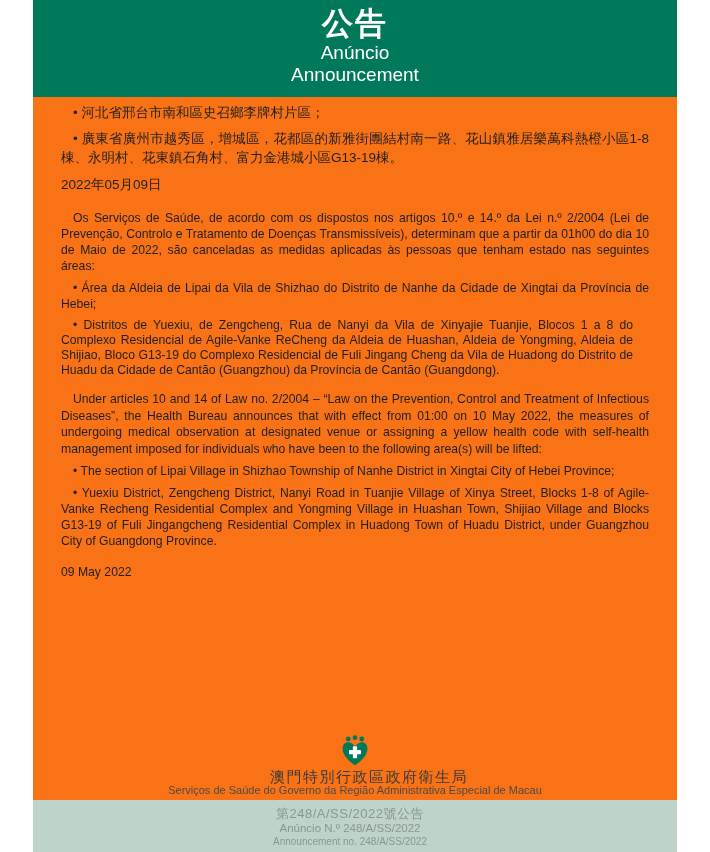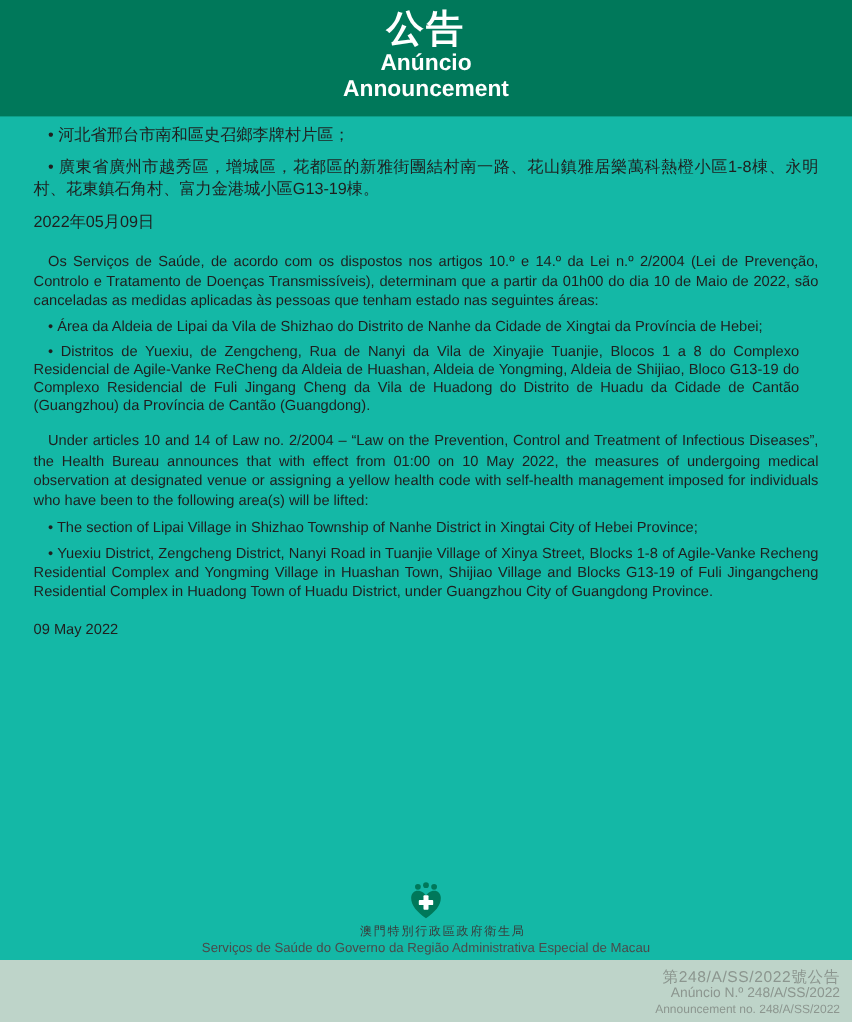--- a/index.html
+++ b/index.html
@@ -1,20 +1,20 @@
 <!DOCTYPE html>
 <html><head>
 <meta charset="utf-8">
 <style>
   html, body { margin: 0; padding: 0; background: #fff; }
   .page {
     position: relative;
-    width: 710px;
+    width: 644px;
     height: 852px;
-    background: #14b8a6;
+    background: #f97316;
     font-family: "Liberation Sans", sans-serif;
     color: #1f1f1f;
     overflow: hidden;
     margin: 0 auto;
   }
 
   
   .header {
     height: 97px;
     background: #00785A;
@@ -25,21 +25,21 @@
   }
   .header .title-zh {
     font-size: 31px;
     font-weight: bold;
     line-height: 37px;
     letter-spacing: 2px;
   }
   .header .title-pt,
   .header .title-en {
     font-size: 19px;
-    font-weight: bold;
+    font-weight: normal;
     line-height: 22px;
   }
 
   
   .content {
     padding: 0 28px;
     text-align: justify;
   }
   .zh-text { font-size: 13.5px; line-height: 19.5px; }
   .zh-para { margin: 28px 0 0 0; text-indent: 2em; }
@@ -60,21 +60,21 @@
   .agency-footer {
     position: absolute;
     left: 0;
     bottom: 52px;
     width: 100%;
     text-align: center;
     padding-bottom: 3px;
   }
   .agency-logo { display: block; margin: 0 auto 2px auto; }
   .agency-name-zh {
-    font-size: 10px;
+    font-size: 15px;
     letter-spacing: 1.5px;
     color: #3a3a3a;
     line-height: 15px;
     padding-left: 28px;
   }
   .agency-name-pt {
     font-size: 11px;
     color: #4a4a4a;
     line-height: 13px;
     text-align: center;
@@ -83,21 +83,21 @@
   
   .bottom-bar {
     position: absolute;
     left: 0;
     bottom: 0;
     width: 100%;
     height: 52px;
     background: #BED4C9;
     box-sizing: border-box;
     padding: 6px 10px 0 0;
-    text-align: right;
+    text-align: center;
     color: #8C968F;
   }
   .ref-zh { font-size: 13px; line-height: 16px; letter-spacing: 0.5px; }
   .ref-pt { font-size: 11.5px; line-height: 13px; }
   .ref-en { font-size: 10px; line-height: 13px; }
 </style>
 </head>
 <body>
 
 <div class="page">

